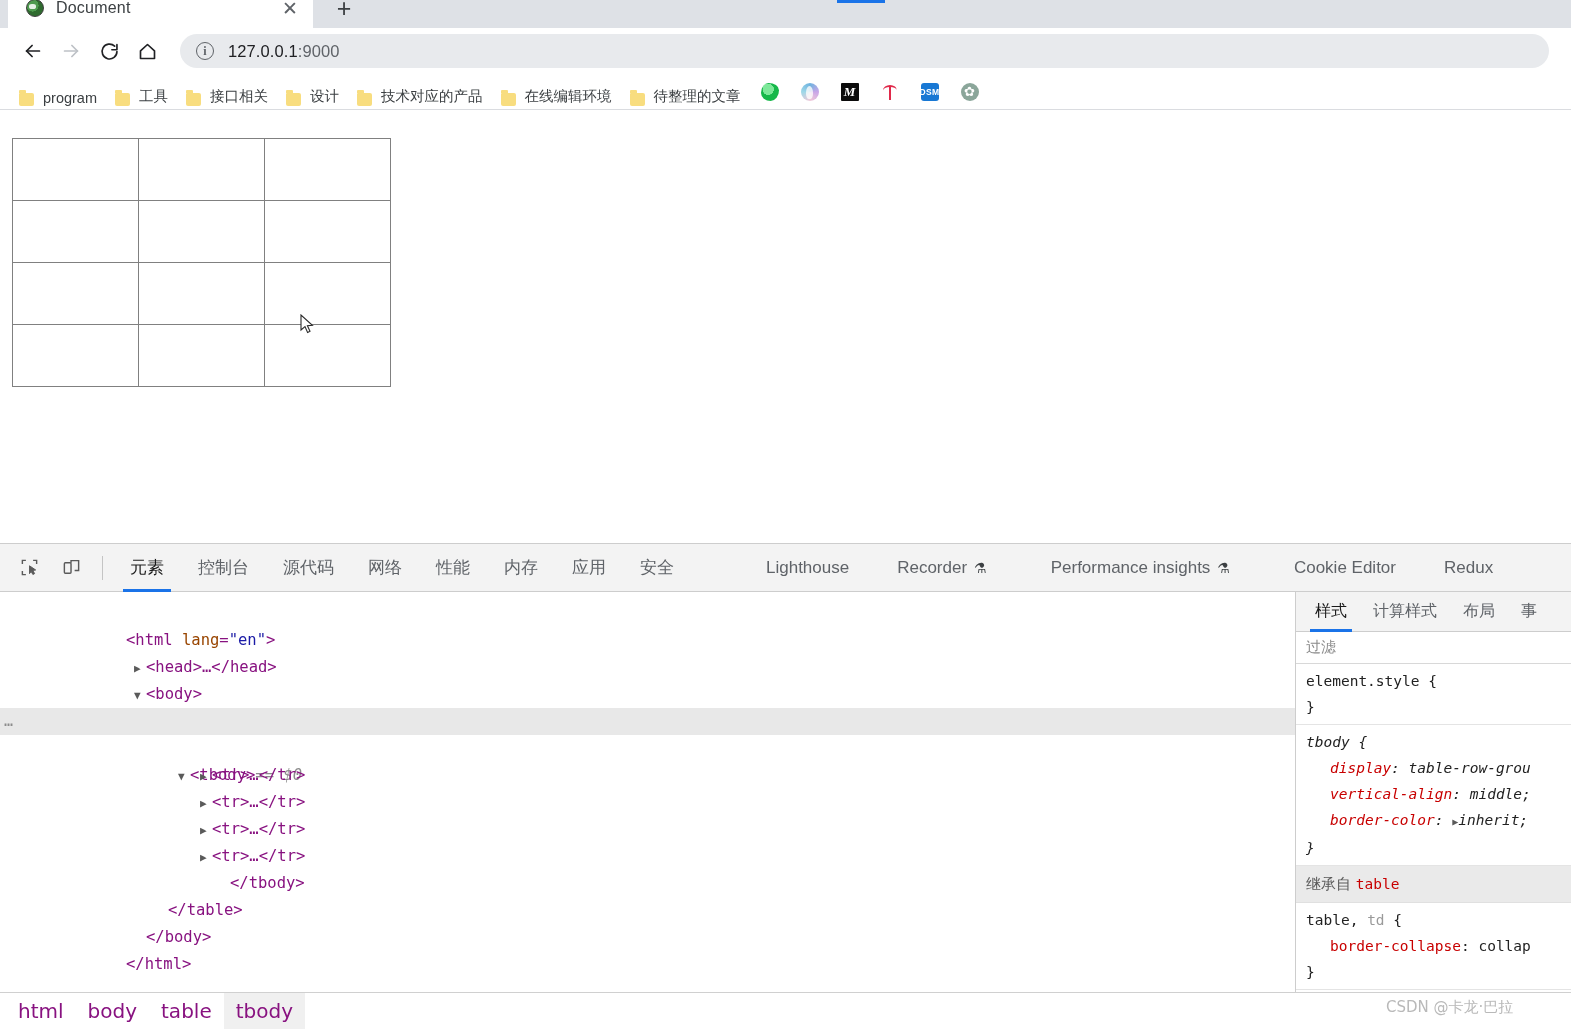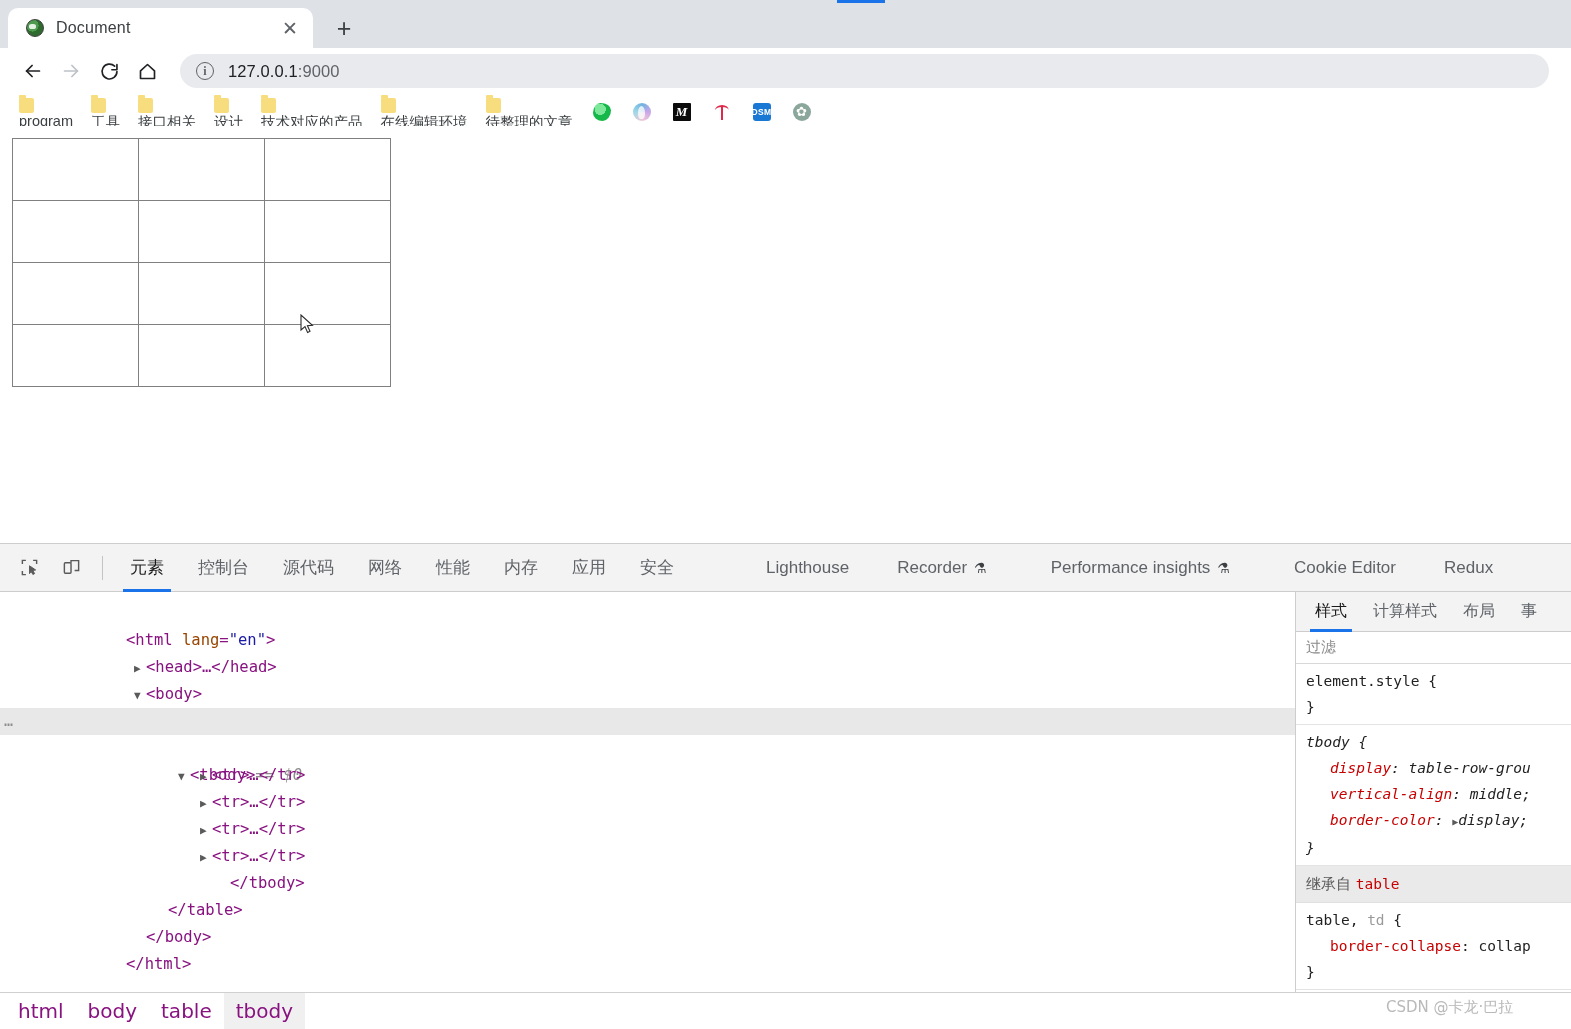--- a/index.html
+++ b/index.html
@@ -9,21 +9,21 @@
     width: 1571px; height: 1029px;
     overflow: hidden;
     font-family: "Liberation Sans", sans-serif;
     background: #ffffff;
   }
 
   
   .browser { width: 1571px; height: 1029px; position: relative; background:#fff; }
 
   .tabstrip {
-    height: 48px; background: #dee1e6;
+    height: 28px; background: #dee1e6;
     display: flex; align-items: flex-end; position: relative;
   }
   .top-accent {
     position: absolute; left: 837px; top: 0; width: 48px; height: 3px;
     background: #1a73e8;
   }
   .tab {
     margin-left: 8px; height: 40px; width: 305px;
     background: #ffffff; border-radius: 10px 10px 0 0;
     display: flex; align-items: center; padding: 0 10px 0 18px;
@@ -80,21 +80,21 @@
     font-family: "Liberation Serif", serif;
   }
   .omni-url { font-size: 16.5px; color: #202124; letter-spacing: .1px; }
   .omni-url .port { color: #5f6368; }
 
   .bookmarks {
     height: 36px; background: #ffffff;
     display: flex; align-items: center; padding: 0 10px;
     border-bottom: 1px solid #dadce0;
   }
-  .bm { display: flex; align-items: flex-start; padding: 0 9px; height: 28px; flex-direction: column; }
+  .bm { display: flex; align-items: flex-end; padding: 0 9px; height: 28px; }
   .bm-folder {
     width: 15px; height: 13px; flex: 0 0 15px; margin-right: 9px;
     background: #f8dd7f; border-radius: 1px 2px 2px 2px; position: relative;
   }
   .bm-folder::before {
     content:""; position: absolute; left: 0; top: -3px;
     width: 7px; height: 3px; background: #f8dd7f; border-radius: 1px 1px 0 0;
   }
   .bm-label { font-size: 14.5px; color: #3c4043; white-space: nowrap; }
   .bm-icon { width: 18px; height: 18px; flex: 0 0 18px; margin: 0 11px; }
@@ -533,21 +533,21 @@
 
           <div class="st-rule">
             <div><span class="sel">element.style</span><span class="sel"> {</span></div>
             <div><span class="sel">}</span></div>
           </div>
 
           <div class="st-rule ua">
             <div><span class="sel">tbody</span><span class="sel"> {</span></div>
             <div><span class="prop">display</span><span class="val">: </span><span class="val">table-row-grou</span></div>
             <div><span class="prop">vertical-align</span><span class="val">: </span><span class="val">middle;</span></div>
-            <div><span class="prop">border-color</span><span class="val">: </span><span class="arrow-tri">▶</span><span class="val">display;</span></div>
+            <div><span class="prop">border-color</span><span class="val">: </span><span class="arrow-tri">▶</span><span class="val">inherit;</span></div>
             <div><span class="sel">}</span></div>
           </div>
 
           <div class="st-inherit">
             <span>继承自</span>
             <span class="tgt">table</span>
           </div>
 
           <div class="st-rule">
             <div><span class="sel">table,</span> <span class="sel-grey">td</span><span class="sel"> {</span></div>

